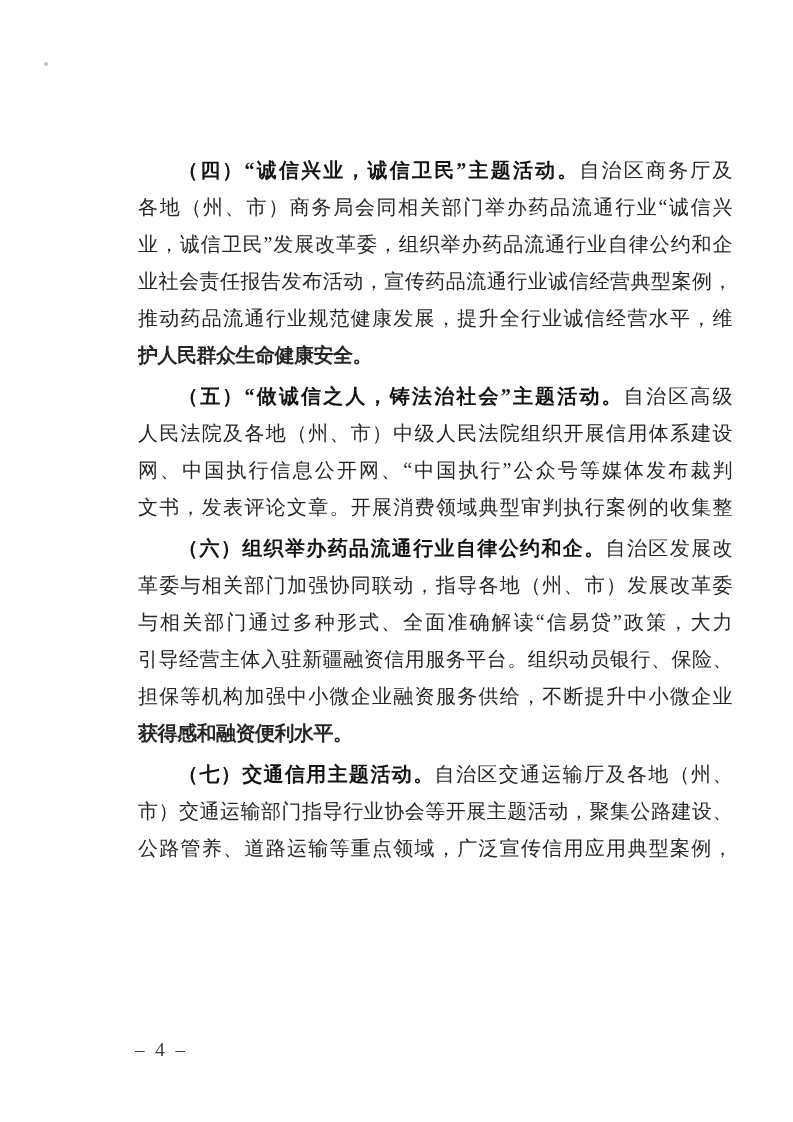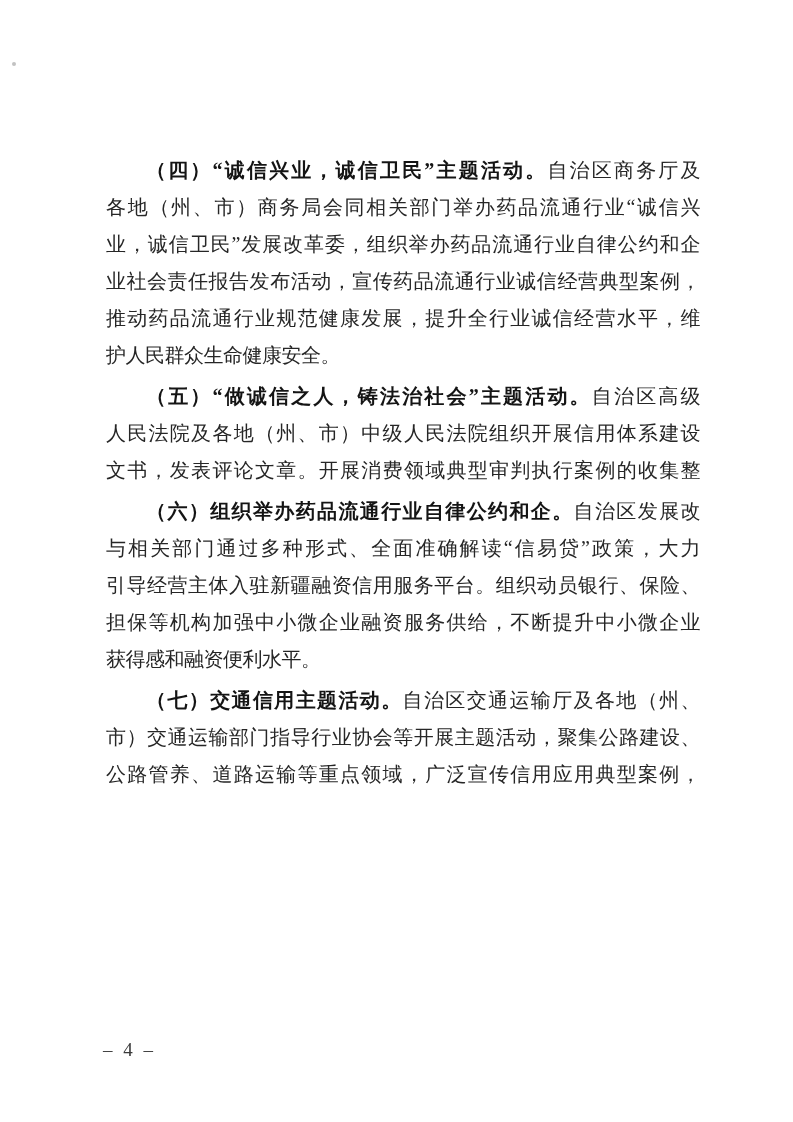--- a/index.html
+++ b/index.html
@@ -11,20 +11,21 @@
     width: 793px;
     height: 1122px;
     position: relative;
     overflow: hidden;
     font-family: "Liberation Serif", "DejaVu Serif", serif;
   }
   .page {
     position: absolute;
     inset: 0;
     background: #ffffff;
+    margin-left: 32px;
   }
   .scan-speck {
     position: absolute;
     left: 12px;
     top: 62px;
     width: 4px;
     height: 4px;
     border-radius: 50%;
     background: #8f8f8f;
     opacity: 0.55;
@@ -48,20 +49,21 @@
     text-align-last: justify;
     white-space: nowrap;
     overflow: hidden;
     height: 37px;
   }
   .line.first {
     text-indent: 40px;
   }
   .line.last {
     text-align-last: left;
+    font-weight: bold;
   }
   .heading {
     font-weight: 700;
     color: #141414;
   }
   .page-number {
     position: absolute;
     left: 103px;
     top: 1038px;
     font-size: 19px;
@@ -84,25 +86,27 @@
       <div class="line">各地（州、市）商务局会同相关部门举办药品流通行业“诚信兴</div>
       <div class="line">业，诚信卫民”发展改革委，组织举办药品流通行业自律公约和企</div>
       <div class="line">业社会责任报告发布活动，宣传药品流通行业诚信经营典型案例，</div>
       <div class="line">推动药品流通行业规范健康发展，提升全行业诚信经营水平，维</div>
       <div class="line last">护人民群众生命健康安全。</div>
     </div>
 
     <div class="para">
       <div class="line first"><span class="heading">（五）“做诚信之人，铸法治社会”主题活动。</span><span>自治区高级</span></div>
       <div class="line">人民法院及各地（州、市）中级人民法院组织开展信用体系建设</div>
+      <div class="line">网、中国执行信息公开网、“中国执行”公众号等媒体发布裁判</div>
       <div class="line">文书，发表评论文章。开展消费领域典型审判执行案例的收集整</div>
     </div>
 
     <div class="para">
       <div class="line first"><span class="heading">（六）组织举办药品流通行业自律公约和企。</span><span>自治区发展改</span></div>
+      <div class="line">革委与相关部门加强协同联动，指导各地（州、市）发展改革委</div>
       <div class="line">与相关部门通过多种形式、全面准确解读“信易贷”政策，大力</div>
       <div class="line">引导经营主体入驻新疆融资信用服务平台。组织动员银行、保险、</div>
       <div class="line">担保等机构加强中小微企业融资服务供给，不断提升中小微企业</div>
       <div class="line last">获得感和融资便利水平。</div>
     </div>
 
     <div class="para">
       <div class="line first"><span class="heading">（七）交通信用主题活动。</span><span>自治区交通运输厅及各地（州、</span></div>
       <div class="line">市）交通运输部门指导行业协会等开展主题活动，聚集公路建设、</div>
       <div class="line">公路管养、道路运输等重点领域，广泛宣传信用应用典型案例，</div>

